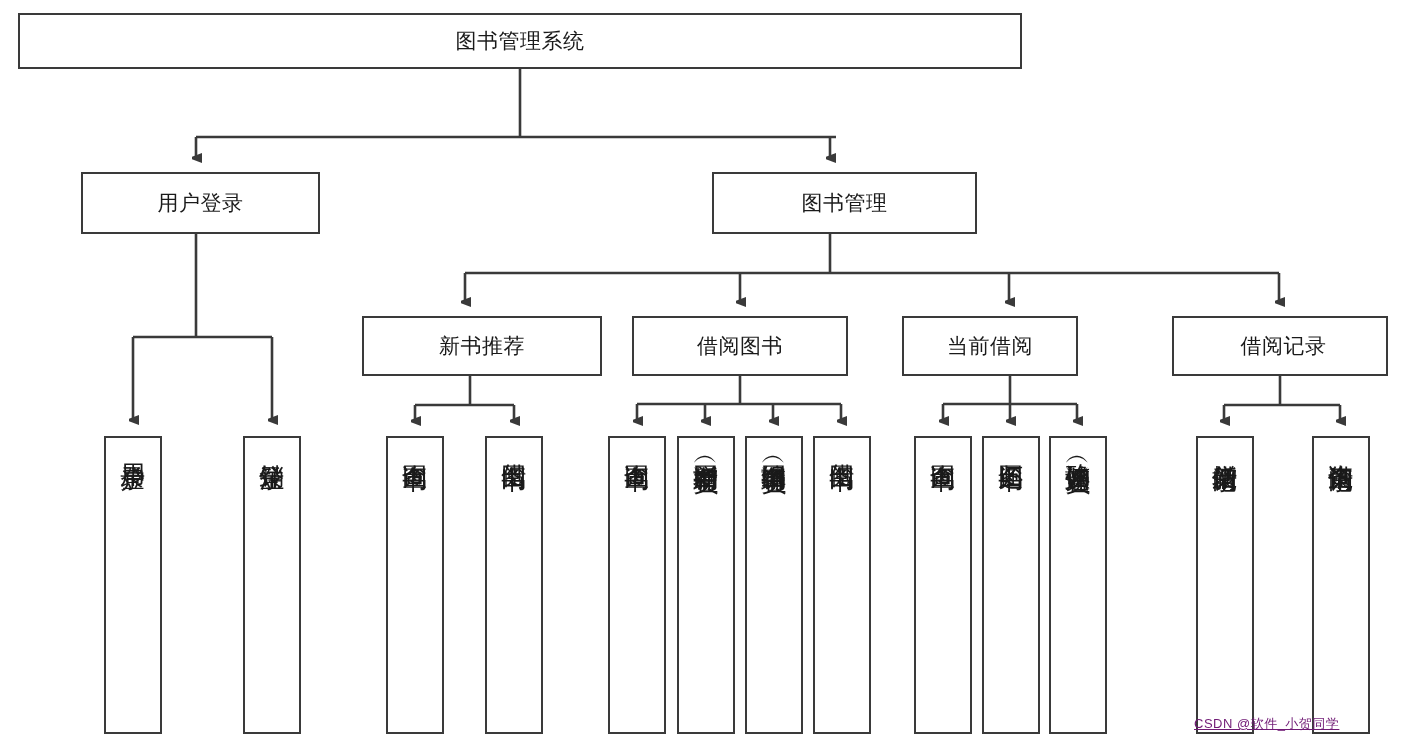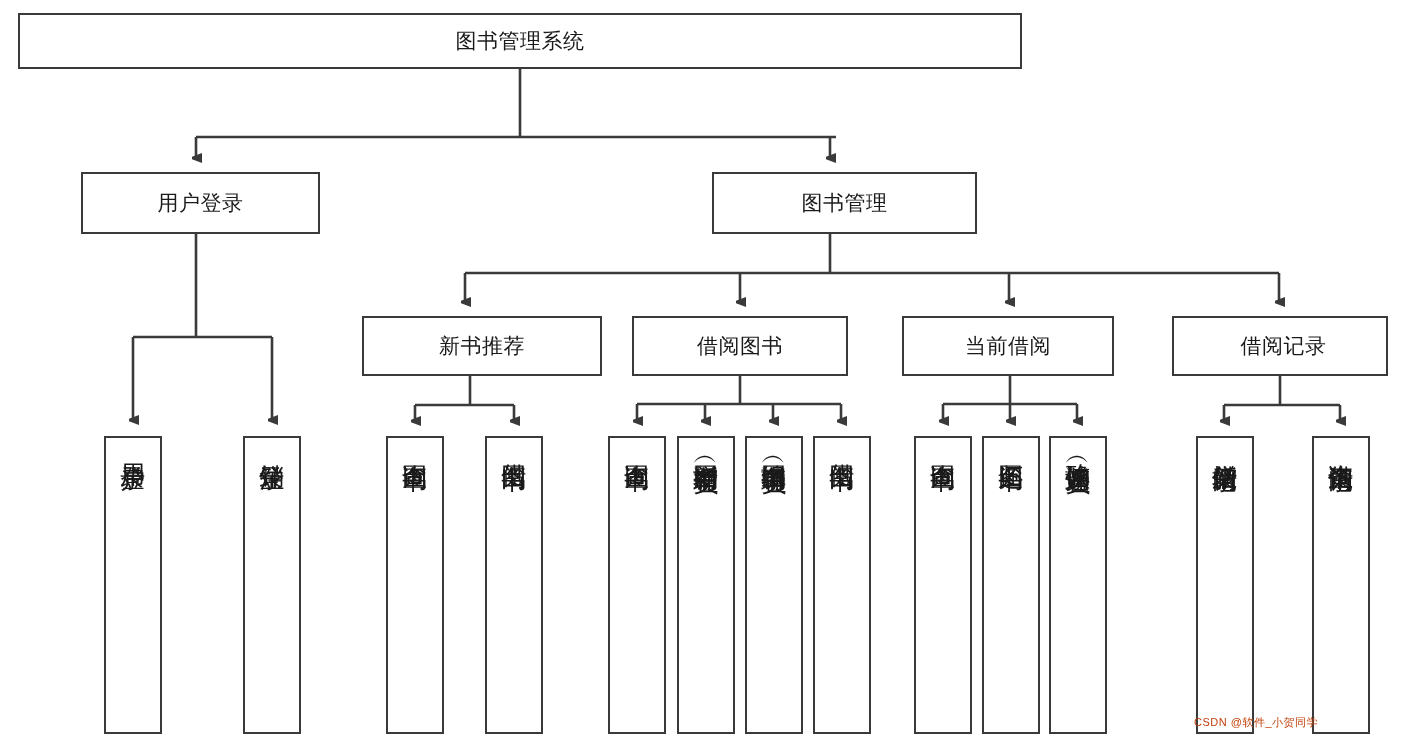--- a/index.html
+++ b/index.html
@@ -56,25 +56,26 @@
   .node.v .lbl {
     writing-mode: vertical-rl;
     text-orientation: upright;
     font-size: 25px;
     line-height: 1.06;
     letter-spacing: 1px;
     max-height: 286px;
   }
   .watermark {
     position: absolute;
-    font-size: 11px;
-    color: #c2410c;
+    font-size: 13px;
+    color: #701a75;
     white-space: nowrap;
     z-index: 6;
     letter-spacing: 0.5px;
+    text-decoration: underline;
   }
 </style>
 </head>
 <body>
 
 <div id="canvas">
 
   <svg id="edges" viewBox="0 0 1405 747" xmlns="http://www.w3.org/2000/svg">
     <defs>
       <marker id="arrow" markerWidth="10" markerHeight="10" refX="5" refY="6" orient="auto" markerUnits="userSpaceOnUse">
@@ -138,21 +139,21 @@
   </div>
 
   <div class="node h" style="left:362px; top:316px; width:240px; height:60px;">
     <span class="lbl">新书推荐</span>
   </div>
 
   <div class="node h" style="left:632px; top:316px; width:216px; height:60px;">
     <span class="lbl">借阅图书</span>
   </div>
 
-  <div class="node h" style="left:902px; top:316px; width:212px; height:60px;">
+  <div class="node h" style="left:902px; top:316px; width:176px; height:60px;">
     <span class="lbl">当前借阅</span>
   </div>
 
   <div class="node h" style="left:1172px; top:316px; width:216px; height:60px;padding-left:7px;">
     <span class="lbl">借阅记录</span>
   </div>
 
   <div class="node v" style="left:104px; top:436px; width:58px; height:298px;">
     <span class="lbl">用户登录</span>
   </div>

